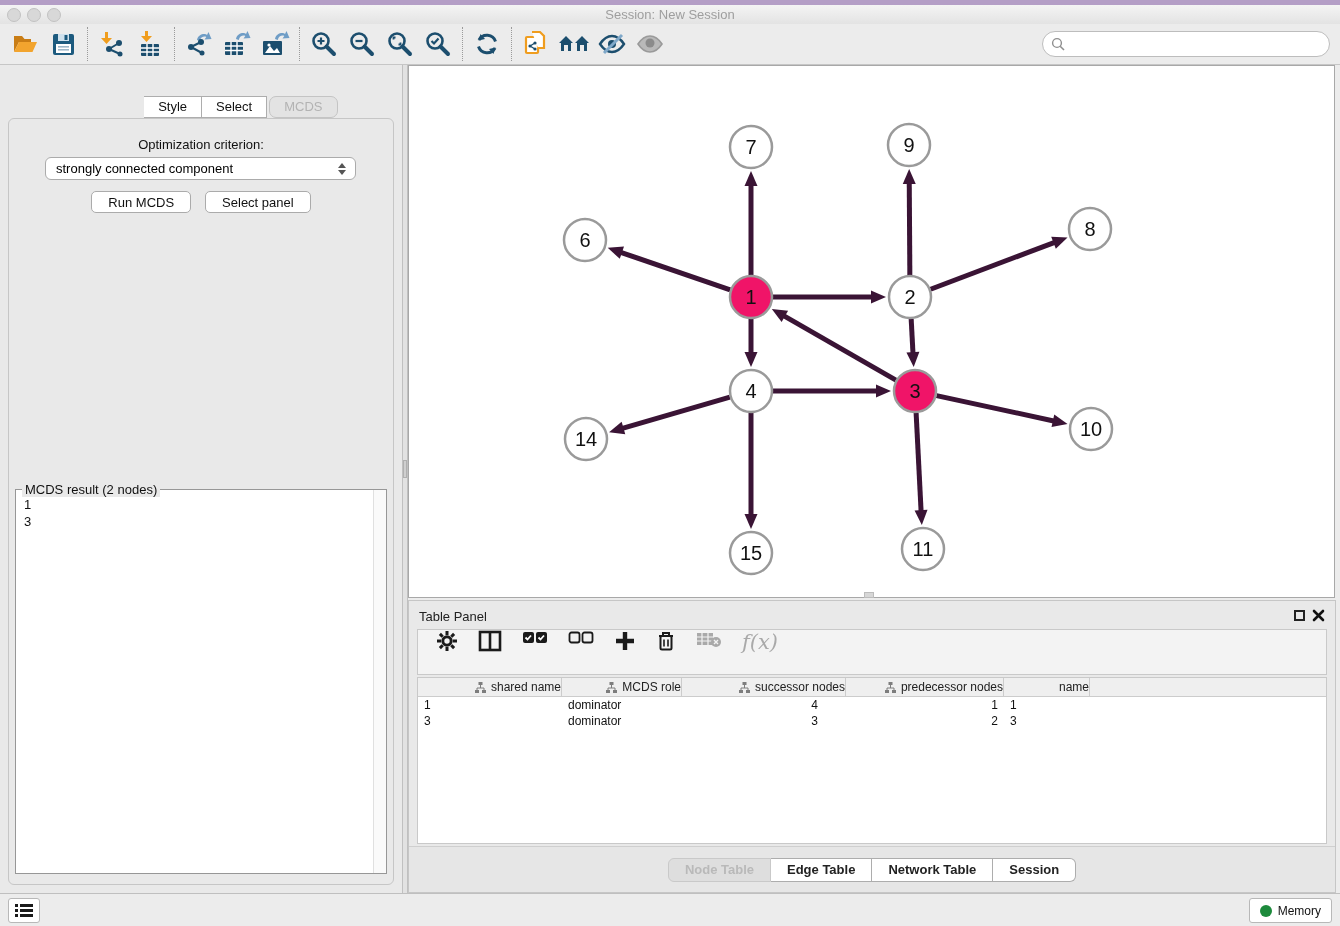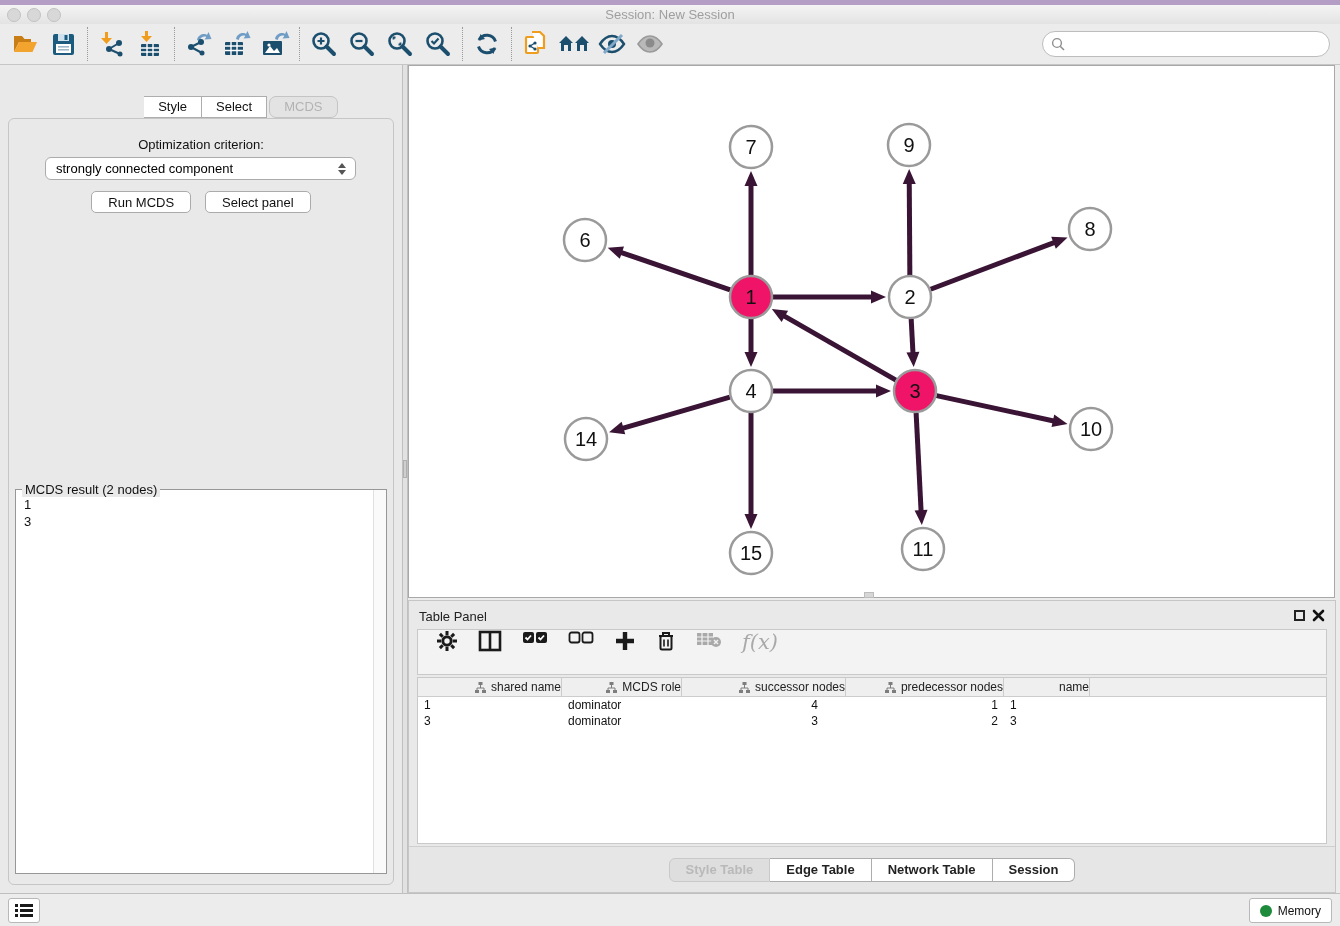--- a/index.html
+++ b/index.html
@@ -477,21 +477,21 @@
             <div class="td" style="width: 144px;">3</div>
             <div class="td" style="width: 120px;">dominator</div>
             <div class="td num" style="width: 164px; padding-right: 28px;">3</div>
             <div class="td num" style="width: 158px;">2</div>
             <div class="td" style="width: 86px;">3</div>
           </div>
         </div>
     </div>
     <div class="tp-tabstrip">
       <div class="tp-tabs">
-        <div class="ttab sel">Style Table</div>
+        <div class="ttab sel">Node Table</div>
         <div class="ttab">Edge Table</div>
         <div class="ttab">Network Table</div>
         <div class="ttab last">Session</div>
       </div>
     </div>
   </div>
 
   <div class="status-bar">
     <div class="list-btn">
       <svg width="18" height="15" viewBox="0 0 18 15">

